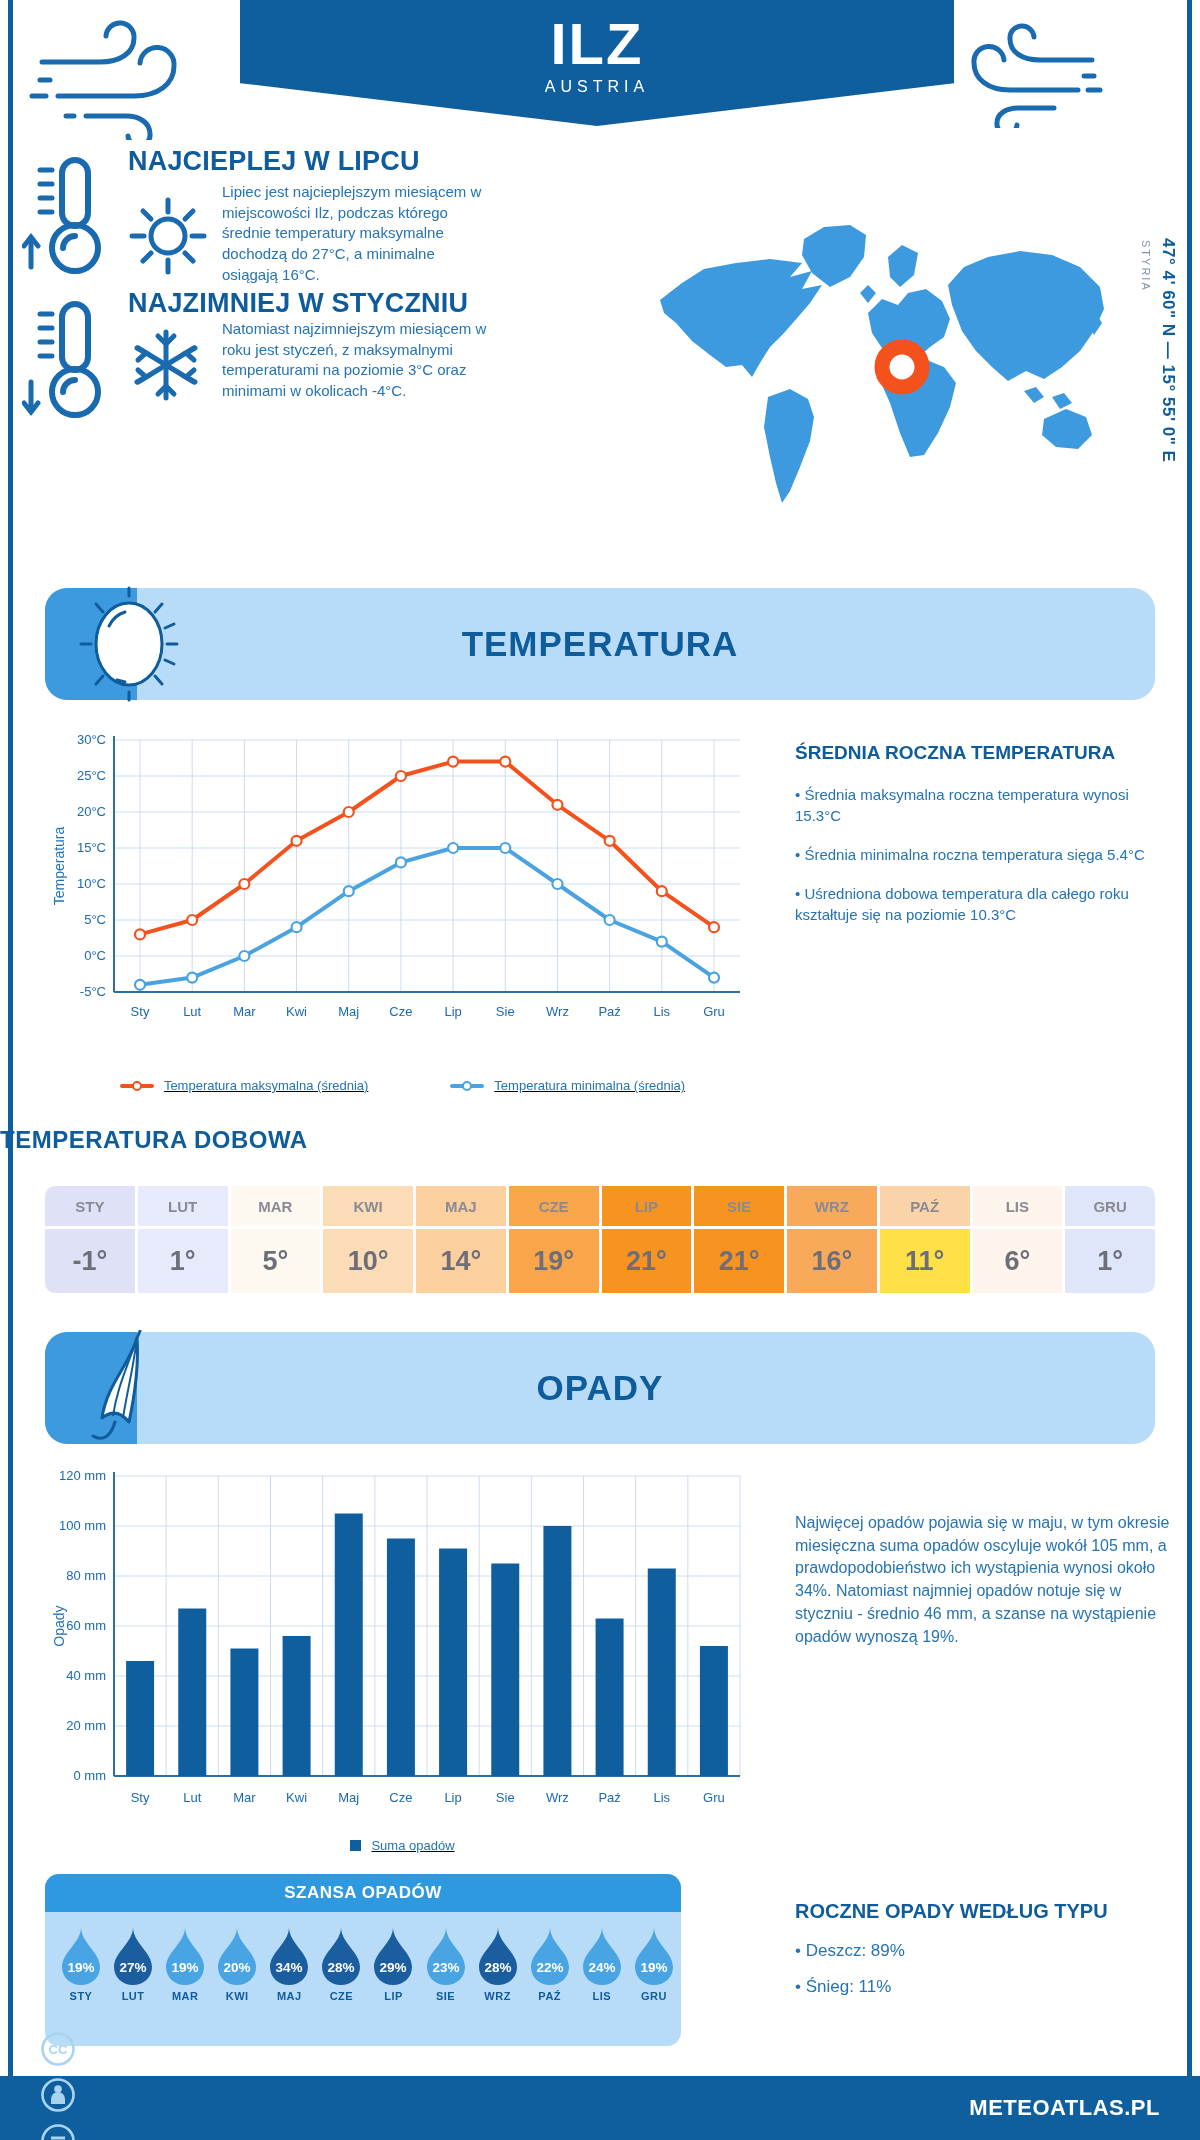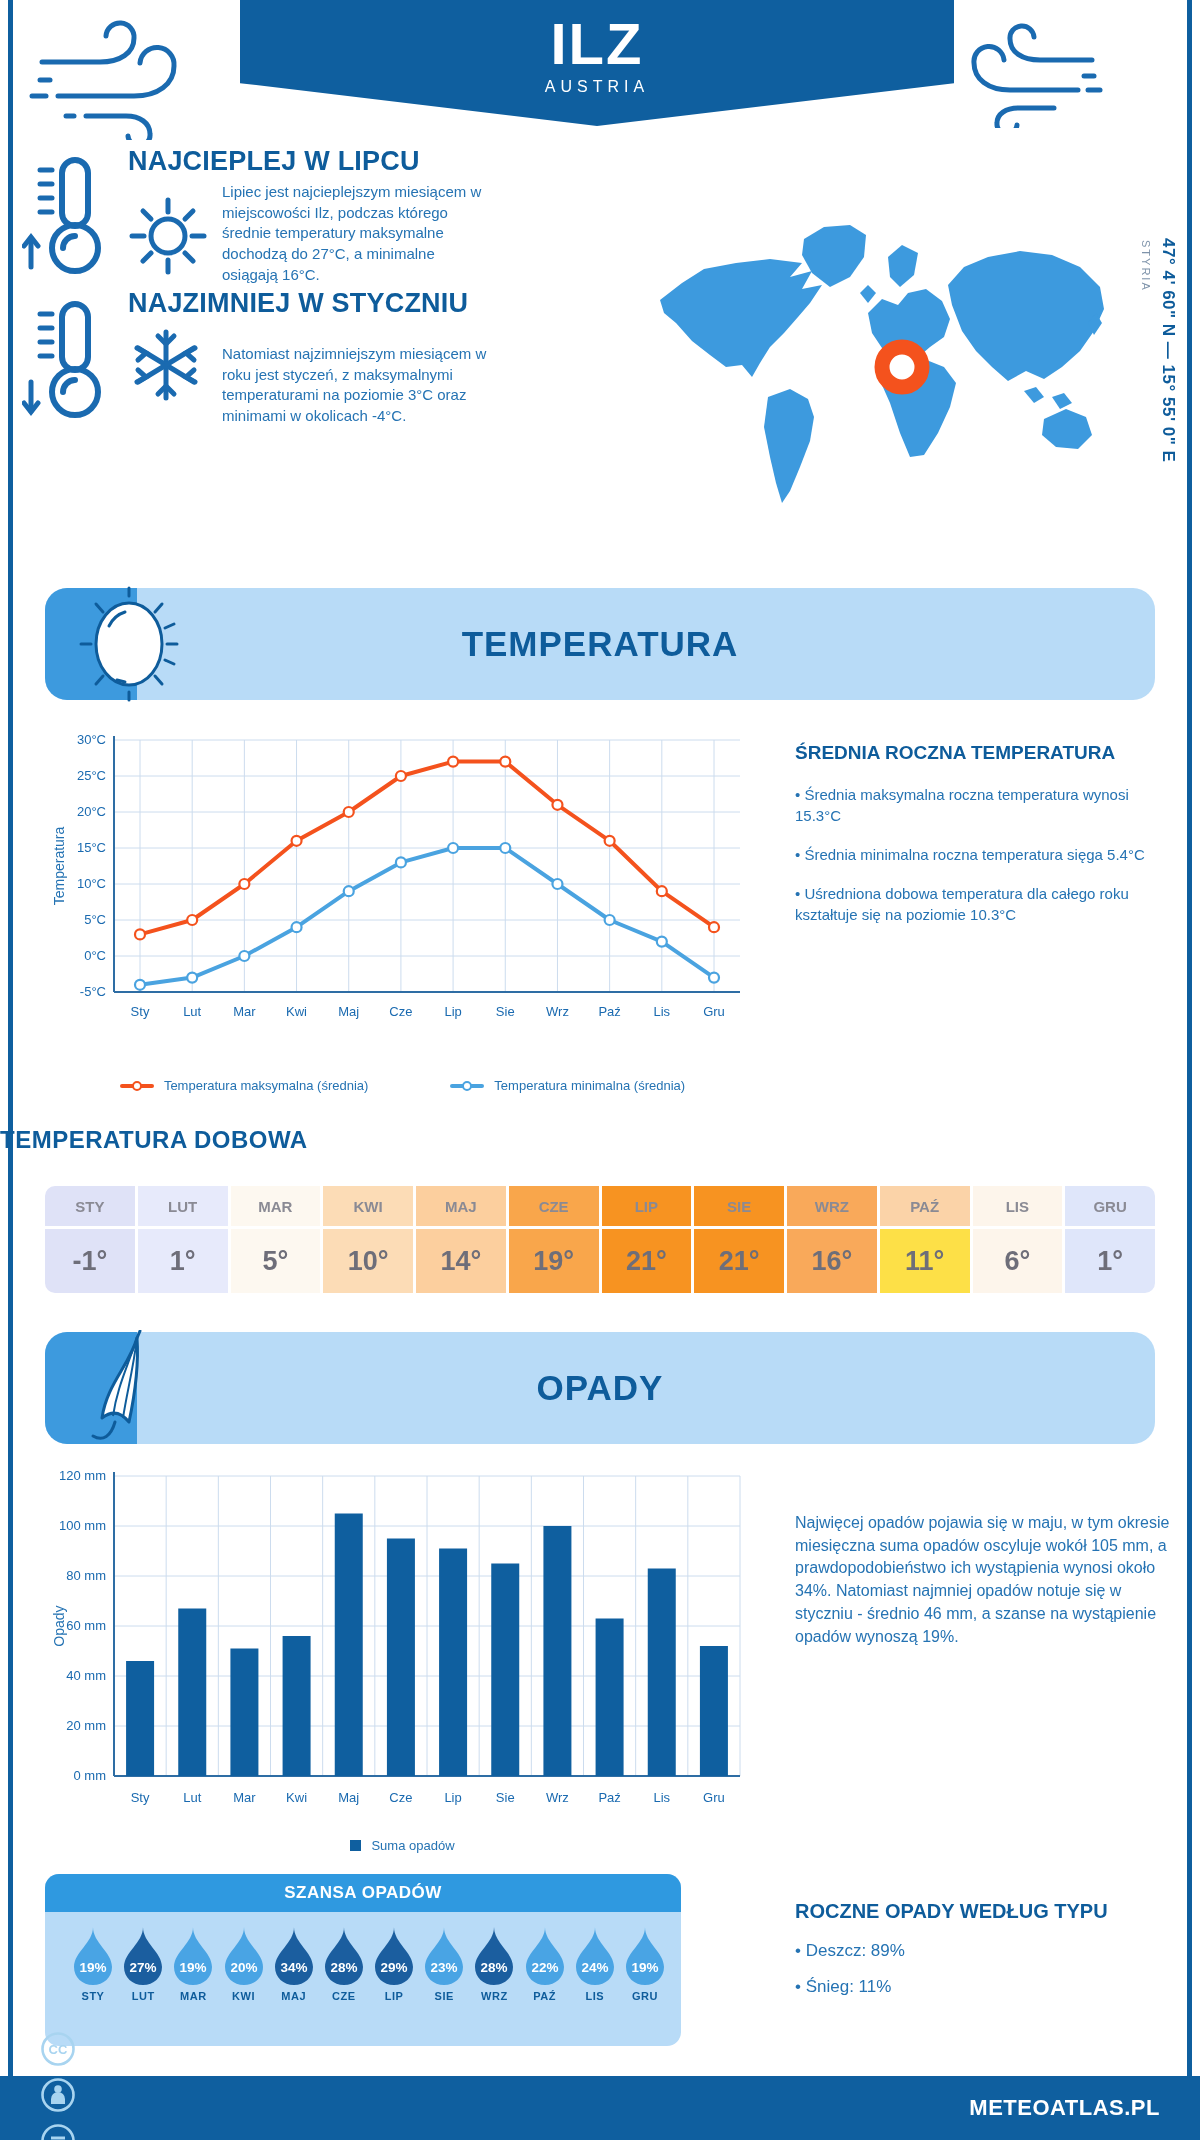--- a/index.html
+++ b/index.html
@@ -26,21 +26,21 @@
   .region{position:absolute;left:1152px;top:240px;font-size:11px;color:#7e93aa;letter-spacing:2px;}
 
   
   .sec-banner{position:absolute;left:45px;width:1110px;height:112px;background:#b8dbf7;border-radius:22px;}
   .sec-banner .sq{position:absolute;left:0;top:0;width:92px;height:112px;background:#3d9ade;border-radius:22px 0 0 22px;}
   .sec-banner .sec-title{position:absolute;left:0;right:0;top:0;bottom:0;display:flex;align-items:center;justify-content:center;
       font-size:35px;font-weight:bold;color:#0e5c9b;letter-spacing:1px;}
   .sec-banner .sec-icon{position:absolute;left:26px;top:-2px;}
 
   
-  .legend-row{position:absolute;display:flex;justify-content:center;gap:82px;align-items:center;}
+  .legend-row{position:absolute;display:flex;justify-content:center;gap:82px;align-items:center;text-decoration:underline;}
   .legend-item{display:flex;align-items:center;gap:10px;color:#2573b3;font-size:13px;}
   .leg-line{position:relative;width:34px;height:4px;border-radius:2px;}
   .leg-line .dot{position:absolute;left:50%;top:50%;width:6px;height:6px;border-radius:50%;background:#fff;
       border:2px solid currentColor;transform:translate(-50%,-50%);}
   .leg-sq{width:11px;height:11px;}
 
   
   .panel-title{font-size:19px;font-weight:bold;color:#0e5c9b;margin:0 0 20px 0;}
   .panel-bullet{color:#2573b3;font-size:15px;line-height:1.4;margin:0 0 18px 0;}
   .panel-bullet:before{content:"• ";}
@@ -56,21 +56,21 @@
   .mhead{height:40px;display:flex;align-items:center;justify-content:center;
       font-size:15px;font-weight:bold;color:#8a8a94;}
   .mval{height:64px;display:flex;align-items:center;justify-content:center;
       font-size:27px;font-weight:bold;color:#6e6e79;}
 
   
   .chance-box{position:absolute;left:45px;top:1874px;width:636px;height:172px;border-radius:14px;
       overflow:hidden;background:#b8dbf7;}
   .chance-head{height:38px;background:#2f99e0;display:flex;align-items:center;justify-content:center;
       color:#fff;font-weight:bold;font-size:17px;letter-spacing:.5px;}
-  .chance-row{display:flex;justify-content:space-between;padding:13px 12px 0 12px;margin-left:12px;}
+  .chance-row{display:flex;justify-content:space-between;padding:13px 3px 0 12px;}
   .drop-item{width:48px;display:flex;flex-direction:column;align-items:center;}
   .drop-month{margin-top:3px;font-size:11px;font-weight:bold;color:#0e5c9b;letter-spacing:.5px;}
 
   
   .footer{position:absolute;left:0;right:0;top:2076px;height:64px;background:#0f5f9f;
       display:flex;align-items:center;justify-content:space-between;padding:0 40px;box-sizing:border-box;}
   .footer-left{display:flex;align-items:flex-start;gap:10px;flex-direction:column;}
   .license{margin-left:8px;color:#bfe0f7;font-weight:bold;font-size:15px;letter-spacing:.5px;}
   .site{color:#fff;font-weight:bold;font-size:22px;letter-spacing:.5px;}
 </style>
@@ -165,21 +165,21 @@
       <line x1="14" y1="28" x2="70" y2="62"></line>
       <line x1="14" y1="62" x2="70" y2="28"></line>
       <polyline points="34,16 42,24 50,16"></polyline>
       <polyline points="34,74 42,66 50,74"></polyline>
       <polyline points="14,40 22,33 13,28"></polyline>
       <polyline points="70,50 62,57 71,62"></polyline>
       <polyline points="14,50 22,57 13,62"></polyline>
       <polyline points="70,40 62,33 71,28"></polyline>
     </g>
   </svg>
-  <div class="h-text" style="left:222px;top:344px;width:280px">Natomiast najzimniejszym miesiącem w roku jest styczeń, z maksymalnymi temperaturami na poziomie 3°C oraz minimami w okolicach -4°C.</div>
+  <div class="h-text" style="left:222px;top:319px;width:280px">Natomiast najzimniejszym miesiącem w roku jest styczeń, z maksymalnymi temperaturami na poziomie 3°C oraz minimami w okolicach -4°C.</div>
 
   <svg class="abs" style="left:652px;top:205px" width="470" height="300" viewBox="0 0 470 300">
     <g fill="#3d9ade" stroke="none">
       <path d="M8,95 L30,78 L52,64 L84,58 L118,54 L150,58 L138,72 L160,66 L150,84 L170,80 L158,98 L146,112 L132,128 L118,142 L108,158 L100,172 L90,160 L74,162 L58,150 L40,136 L24,118 L12,108 Z"></path>
       <path d="M152,34 L172,22 L198,20 L214,30 L212,52 L198,72 L178,82 L160,68 L150,50 Z"></path>
       <path d="M116,192 L138,184 L156,194 L162,212 L158,236 L148,262 L138,286 L130,298 L124,278 L118,252 L112,222 Z"></path>
       <path d="M208,88 L216,80 L224,88 L216,98 Z"></path>
       <path d="M236,52 L250,40 L266,48 L262,70 L248,82 L238,72 Z"></path>
       <path d="M216,108 L230,94 L246,100 L256,88 L274,84 L290,96 L298,114 L292,132 L278,142 L264,154 L248,158 L232,146 L220,128 Z"></path>
       <path d="M232,166 L250,156 L272,154 L292,162 L304,178 L298,202 L286,228 L272,250 L258,252 L248,228 L238,198 L230,180 Z"></path>

